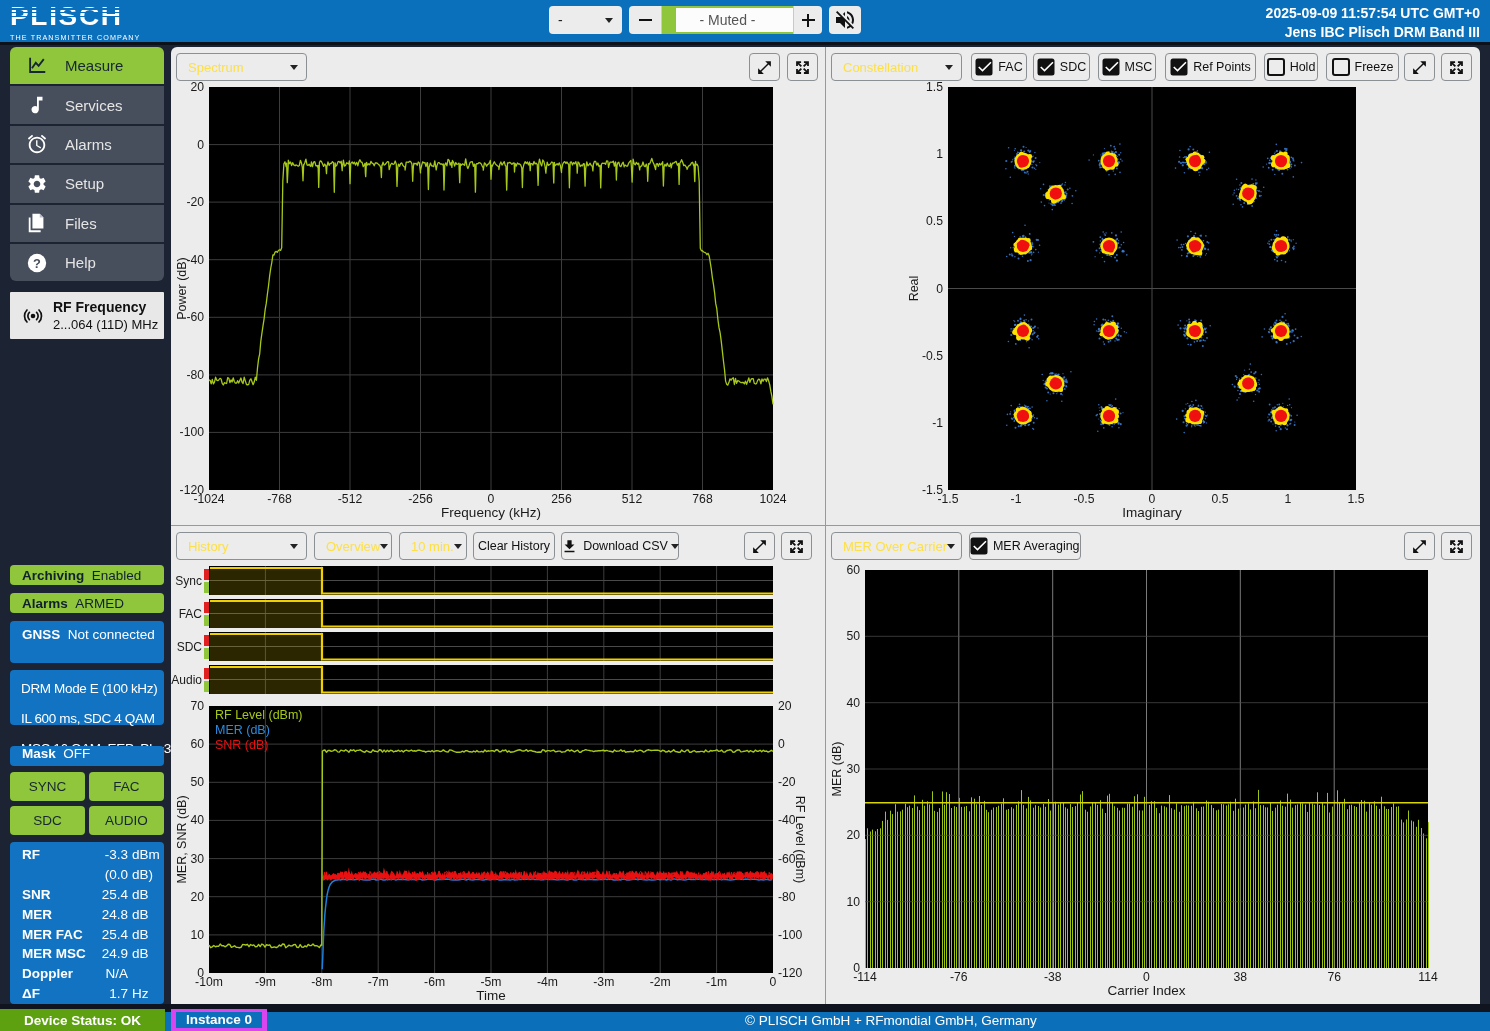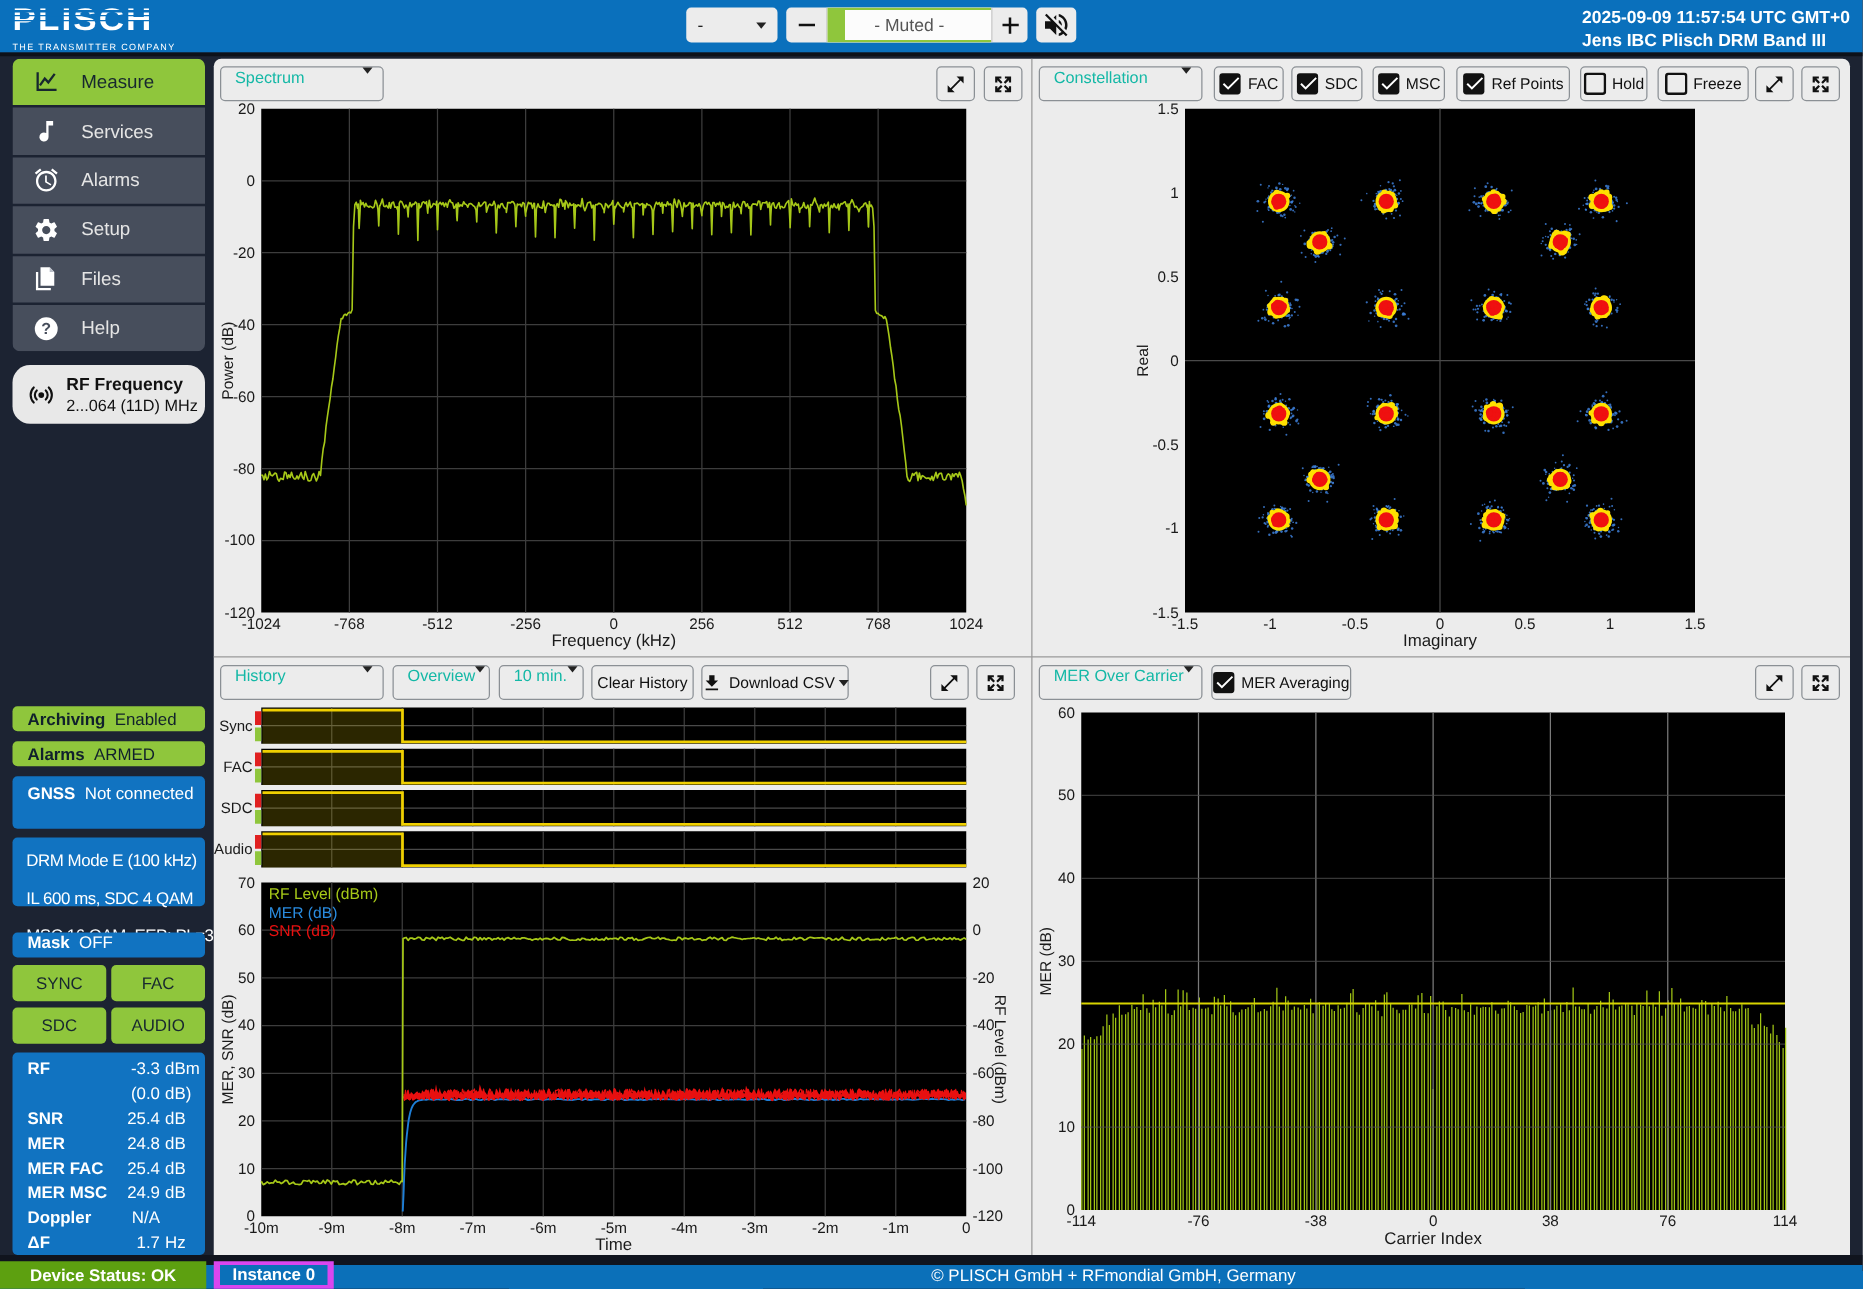--- a/index.html
+++ b/index.html
@@ -1,20 +1,20 @@
 <!DOCTYPE html>
 <html><head><meta charset="utf-8"><style>
 *{margin:0;padding:0;box-sizing:border-box}
 html,body{width:1490px;height:1031px;overflow:hidden;background:#1c2332;font-family:'Liberation Sans',sans-serif}
 .abs{position:absolute}
 .topbar{left:0;top:0;width:1490px;height:42px;background:#0a70bc}
 .surface{left:171px;top:47px;width:1309px;height:957px;background:#ececec;border-radius:6px 6px 0 0}
 .divv{left:825px;top:47px;width:1px;height:957px;background:#999}
 .divh{left:171px;top:525px;width:1309px;height:1px;background:#999}
-.dd{position:absolute;height:28px;border:1px solid #8b9095;border-radius:4px;display:flex;align-items:flex-start;font-size:13px;color:#14b8a6;padding:0 8px 0 11px;justify-content:space-between;white-space:nowrap}
+.dd{position:absolute;height:28px;border:1px solid #8b9095;border-radius:4px;display:flex;align-items:center;font-size:13px;color:#fde047;padding:0 8px 0 11px;justify-content:space-between;white-space:nowrap}
 .btn{position:absolute;height:28px;border:1px solid #8b9095;border-radius:4px;display:flex;align-items:center;justify-content:center;font-size:12.5px;color:#111;gap:5px;white-space:nowrap;padding:0 5px}
 .btn svg,.dd svg{flex:0 0 auto}
 .caret{flex:0 0 auto;width:0;height:0;border-left:4.5px solid transparent;border-right:4.5px solid transparent;border-top:5.5px solid #222}
 .mi{height:37.4px;background:#474e5c;display:flex;align-items:center;color:#e5e5e5;font-size:15px;gap:17px;padding-left:16px;white-space:nowrap}
 .badge{position:absolute;left:10px;width:154px;border-radius:4px;color:#10202c;font-size:13.5px;display:flex;align-items:center;padding-left:12px;background:#8fc63c}
 .bluebox{position:absolute;left:10px;width:154px;border-radius:4px;background:#1173c1;color:#fff;font-size:13.5px;white-space:nowrap}
 .gbtn{position:absolute;height:29px;width:75px;background:#8fc63c;border-radius:4px;color:#17272f;font-size:13.5px;display:flex;align-items:center;justify-content:center}
 .srow{display:flex;height:19.8px;align-items:center;font-size:13.5px}
 .srow b{flex:0 0 auto}
 .srow .num{margin-left:auto;text-align:right}
@@ -39,21 +39,21 @@
     <div style="width:29px;display:flex;align-items:center;justify-content:center;border-left:1px solid #c9c9c9;position:relative">
       <div style="width:13px;height:2.5px;background:#111"></div>
       <div style="position:absolute;width:2.5px;height:13px;background:#111"></div>
     </div>
   </div>
 <div class="abs" style="left:829px;top:6px;width:32px;height:28px;background:#ececec;border-radius:4px;display:flex;align-items:center;justify-content:center">
     <svg width="24" height="24" viewBox="0 0 24 24">
       <path d="M16.5 12c0-1.77-1.02-3.29-2.5-4.03v2.21l2.45 2.45c.03-.2.05-.41.05-.63zm2.5 0c0 .94-.2 1.82-.54 2.64l1.51 1.51C20.63 14.91 21 13.5 21 12c0-4.28-2.99-7.86-7-8.77v2.06c2.89.86 5 3.54 5 6.71zM4.27 3L3 4.27 7.73 9H3v6h4l5 5v-6.73l4.25 4.25c-.67.52-1.42.93-2.25 1.18v2.06c1.38-.31 2.63-.95 3.69-1.81L19.73 21 21 19.73l-9-9L4.27 3zM12 4L9.91 6.09 12 8.18V4z" fill="#111"></path>
     </svg>
   </div>
-<div class="abs" style="right:10px;top:4px;color:#fff;font-size:14px;font-weight:bold;text-align:left;line-height:18.5px">2025-09-09 11:57:54 UTC GMT+0<br>Jens IBC Plisch DRM Band III</div>
+<div class="abs" style="right:10px;top:4px;color:#fff;font-size:14px;font-weight:bold;text-align:right;line-height:18.5px">2025-09-09 11:57:54 UTC GMT+0<br>Jens IBC Plisch DRM Band III</div>
 <div class="abs surface"></div>
 <div class="abs divv"></div>
 <div class="abs divh"></div>
 <div class="abs" style="left:10px;top:47px;width:154px;border-radius:6px;overflow:hidden;display:flex;flex-direction:column;gap:2px">
     <div class="mi" style="background:#8fc63c;color:#17272f"><svg width="22" height="22" viewBox="0 0 24 24">
         <path d="M3.5 3v16.5H21v-2H5.5V3z" fill="#17272f"></path>
         <path d="M6.5 14.5l4.2-6 3.1 3.4 5.6-7.4" fill="none" stroke="#17272f" stroke-width="2"></path>
       </svg>Measure</div>
     <div class="mi"><svg width="22" height="22" viewBox="0 0 24 24">
         <path d="M12 3v10.55A4 4 0 1 0 14 17V7h4V3h-6z" fill="#fff"></path>
@@ -67,21 +67,21 @@
     <div class="mi"><svg width="22" height="22" viewBox="0 0 24 24">
         <path d="M7 2h8l4 4v12H7z" fill="#fff"></path>
         <path d="M5 6v14h11v2H3V6z" fill="#fff"></path>
         <path d="M15 2v4h4z" fill="#b9bec8"></path>
       </svg>Files</div>
     <div class="mi"><svg width="22" height="22" viewBox="0 0 24 24">
         <circle cx="12" cy="12" r="10" fill="#fff"></circle>
         <text x="12" y="17" font-size="14" font-weight="bold" text-anchor="middle" fill="#474e5c" font-family="Liberation Sans">?</text>
       </svg>Help</div>
   </div>
-<div class="abs" style="left:10px;top:292px;width:154px;height:47px;background:#e8e8e8;border-radius:14px;display:flex;align-items:center;padding-left:11px;gap:8px">
+<div class="abs" style="left:10px;top:292px;width:154px;height:47px;background:#e8e8e8;border-radius:1px;display:flex;align-items:center;padding-left:11px;gap:8px">
     <svg width="24" height="24" viewBox="0 0 24 24">
       <circle cx="12" cy="12" r="2.3" fill="#111"></circle>
       <path d="M8.4 15.6a5 5 0 0 1 0-7.2M15.6 8.4a5 5 0 0 1 0 7.2M6 18a8.5 8.5 0 0 1 0-12M18 6a8.5 8.5 0 0 1 0 12" stroke="#111" stroke-width="1.7" fill="none" stroke-linecap="round"></path>
     </svg>
 <div>
       <div style="font-size:14px;font-weight:bold;color:#111">RF Frequency</div>
       <div style="font-size:13px;color:#111;margin-top:2px;white-space:nowrap">2...064 (11D) MHz</div>
     </div>
   </div>
 <div class="badge" style="top:565px;height:20px"><b>Archiving</b>&nbsp;&nbsp;Enabled</div>

